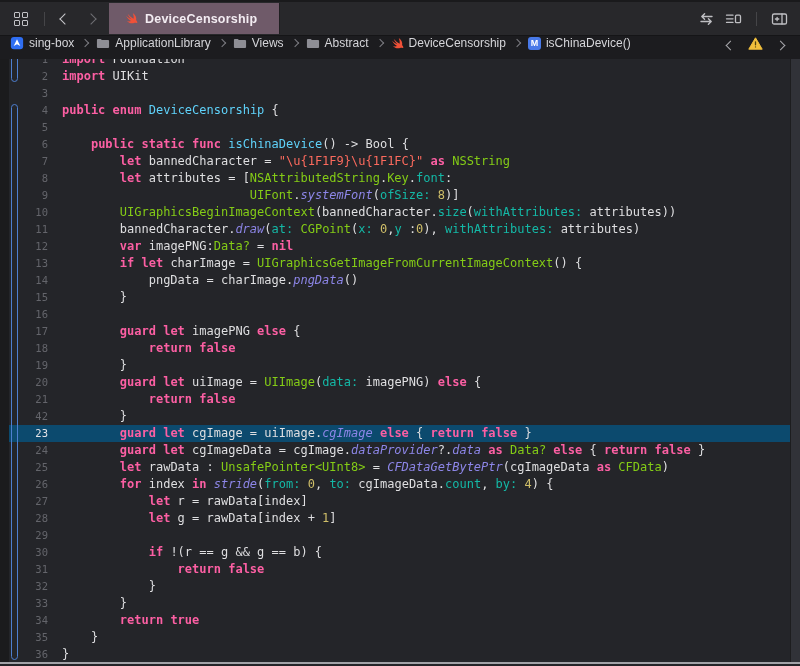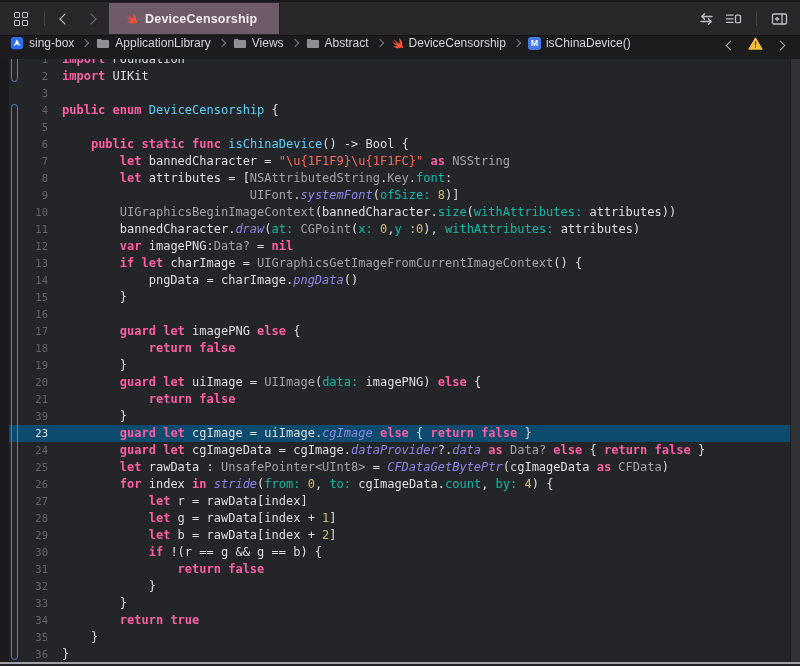--- a/index.html
+++ b/index.html
@@ -39,21 +39,21 @@
   
   .editor{position:absolute;left:0;top:59px;width:800px;height:603px;background:#242529;overflow:hidden;}
   .rows{margin-top:-8px;font-family:"DejaVu Sans Mono",monospace;font-size:12px;}
   .row{height:17px;line-height:17px;display:flex;white-space:pre;}
   .row.cur{background:#0c4a6e;}
   .ln{flex:none;width:40px;text-align:right;color:#64656b;font-size:10.5px;padding-left:8px;}
   .row.cur .ln{color:#e4e4e8;}
   .code{margin-left:14px;color:#dfdfe1;}
   .seg-k{color:#fc5fa3;font-weight:bold;}
   .seg-p{color:#dfdfe1;}
-  .seg-t{color:#a3a3a3;}
+  .seg-t{color:#84cc16;}
   .seg-m{color:#8d86e8;font-style:italic;}
   .seg-a{color:#14b8a6;margin-top:36px;}
   .seg-s{color:#fc6a5d;}
   .seg-n{color:#d0bf69;}
   .seg-d{color:#5fd2fa;}
   .left-strip{position:absolute;left:0;top:0;width:9px;height:100%;background:#1b1b1d;}
   .change-bar{position:absolute;left:11px;width:5px;border:1.5px solid #4d7fd0;border-radius:4px;background:transparent;}
   .vscroll{position:absolute;right:0;top:0;width:9px;height:100%;background:#313238;border-left:1px solid #1d1d1f;}
   .bottombar{position:absolute;left:0;top:662px;width:800px;height:4px;background:#232327;border-top:2px solid #a2a2a7;}
 </style>
@@ -194,28 +194,28 @@
       <div class="row"><span class="ln">12</span><span class="code"><span class="seg-p">        </span><span class="seg-k">var</span><span class="seg-p"> imagePNG:</span><span class="seg-t">Data?</span><span class="seg-p"> = </span><span class="seg-k">nil</span></span></div>
       <div class="row"><span class="ln">13</span><span class="code"><span class="seg-p">        </span><span class="seg-k">if</span><span class="seg-p"> </span><span class="seg-k">let</span><span class="seg-p"> charImage = </span><span class="seg-t">UIGraphicsGetImageFromCurrentImageContext</span><span class="seg-p">() {</span></span></div>
       <div class="row"><span class="ln">14</span><span class="code"><span class="seg-p">            pngData = charImage.</span><span class="seg-m">pngData</span><span class="seg-p">()</span></span></div>
       <div class="row"><span class="ln">15</span><span class="code"><span class="seg-p">        }</span></span></div>
       <div class="row"><span class="ln">16</span></div>
       <div class="row"><span class="ln">17</span><span class="code"><span class="seg-p">        </span><span class="seg-k">guard</span><span class="seg-p"> </span><span class="seg-k">let</span><span class="seg-p"> imagePNG </span><span class="seg-k">else</span><span class="seg-p"> {</span></span></div>
       <div class="row"><span class="ln">18</span><span class="code"><span class="seg-p">            </span><span class="seg-k">return</span><span class="seg-p"> </span><span class="seg-k">false</span></span></div>
       <div class="row"><span class="ln">19</span><span class="code"><span class="seg-p">        }</span></span></div>
       <div class="row"><span class="ln">20</span><span class="code"><span class="seg-p">        </span><span class="seg-k">guard</span><span class="seg-p"> </span><span class="seg-k">let</span><span class="seg-p"> uiImage = </span><span class="seg-t">UIImage</span><span class="seg-p">(</span><span class="seg-a">data:</span><span class="seg-p"> imagePNG) </span><span class="seg-k">else</span><span class="seg-p"> {</span></span></div>
       <div class="row"><span class="ln">21</span><span class="code"><span class="seg-p">            </span><span class="seg-k">return</span><span class="seg-p"> </span><span class="seg-k">false</span></span></div>
-      <div class="row"><span class="ln">39</span><span class="code"><span class="seg-p">        }</span></span></div>
+      <div class="row"><span class="ln">42</span><span class="code"><span class="seg-p">        }</span></span></div>
       <div class="row cur"><span class="ln">23</span><span class="code"><span class="seg-p">        </span><span class="seg-k">guard</span><span class="seg-p"> </span><span class="seg-k">let</span><span class="seg-p"> cgImage = uiImage.</span><span class="seg-m">cgImage</span><span class="seg-p"> </span><span class="seg-k">else</span><span class="seg-p"> { </span><span class="seg-k">return</span><span class="seg-p"> </span><span class="seg-k">false</span><span class="seg-p"> }</span></span></div>
       <div class="row"><span class="ln">24</span><span class="code"><span class="seg-p">        </span><span class="seg-k">guard</span><span class="seg-p"> </span><span class="seg-k">let</span><span class="seg-p"> cgImageData = cgImage.</span><span class="seg-m">dataProvider</span><span class="seg-p">?.</span><span class="seg-m">data</span><span class="seg-p"> </span><span class="seg-k">as</span><span class="seg-p"> </span><span class="seg-t">Data?</span><span class="seg-p"> </span><span class="seg-k">else</span><span class="seg-p"> { </span><span class="seg-k">return</span><span class="seg-p"> </span><span class="seg-k">false</span><span class="seg-p"> }</span></span></div>
       <div class="row"><span class="ln">25</span><span class="code"><span class="seg-p">        </span><span class="seg-k">let</span><span class="seg-p"> rawData : </span><span class="seg-t">UnsafePointer&lt;UInt8&gt;</span><span class="seg-p"> = </span><span class="seg-m">CFDataGetBytePtr</span><span class="seg-p">(cgImageData </span><span class="seg-k">as</span><span class="seg-p"> </span><span class="seg-t">CFData</span><span class="seg-p">)</span></span></div>
       <div class="row"><span class="ln">26</span><span class="code"><span class="seg-p">        </span><span class="seg-k">for</span><span class="seg-p"> index </span><span class="seg-k">in</span><span class="seg-p"> </span><span class="seg-m">stride</span><span class="seg-p">(</span><span class="seg-a">from:</span><span class="seg-p"> </span><span class="seg-n">0</span><span class="seg-p">, </span><span class="seg-a">to:</span><span class="seg-p"> cgImageData.</span><span class="seg-a">count</span><span class="seg-p">, </span><span class="seg-a">by:</span><span class="seg-p"> </span><span class="seg-n">4</span><span class="seg-p">) {</span></span></div>
       <div class="row"><span class="ln">27</span><span class="code"><span class="seg-p">            </span><span class="seg-k">let</span><span class="seg-p"> r = rawData[index]</span></span></div>
       <div class="row"><span class="ln">28</span><span class="code"><span class="seg-p">            </span><span class="seg-k">let</span><span class="seg-p"> g = rawData[index + </span><span class="seg-n">1</span><span class="seg-p">]</span></span></div>
-      <div class="row"><span class="ln">29</span><span class="code"><span class="seg-p">            </span><span class="seg-k">let</span><span class="seg-p"> b = rawData[index + </span><span class="seg-n">2</span><span class="seg-p">]</span></span></div>
+      <div class="row"><span class="ln">29</span></div>
       <div class="row"><span class="ln">30</span><span class="code"><span class="seg-p">            </span><span class="seg-k">if</span><span class="seg-p"> !(r == g &amp;&amp; g == b) {</span></span></div>
       <div class="row"><span class="ln">31</span><span class="code"><span class="seg-p">                </span><span class="seg-k">return</span><span class="seg-p"> </span><span class="seg-k">false</span></span></div>
       <div class="row"><span class="ln">32</span><span class="code"><span class="seg-p">            }</span></span></div>
       <div class="row"><span class="ln">33</span><span class="code"><span class="seg-p">        }</span></span></div>
       <div class="row"><span class="ln">34</span><span class="code"><span class="seg-p">        </span><span class="seg-k">return</span><span class="seg-p"> </span><span class="seg-k">true</span></span></div>
       <div class="row"><span class="ln">35</span><span class="code"><span class="seg-p">    }</span></span></div>
       <div class="row"><span class="ln">36</span><span class="code"><span class="seg-p">}</span></span></div>
     </div>
   <div class="left-strip"></div>
   <div id="bars">

